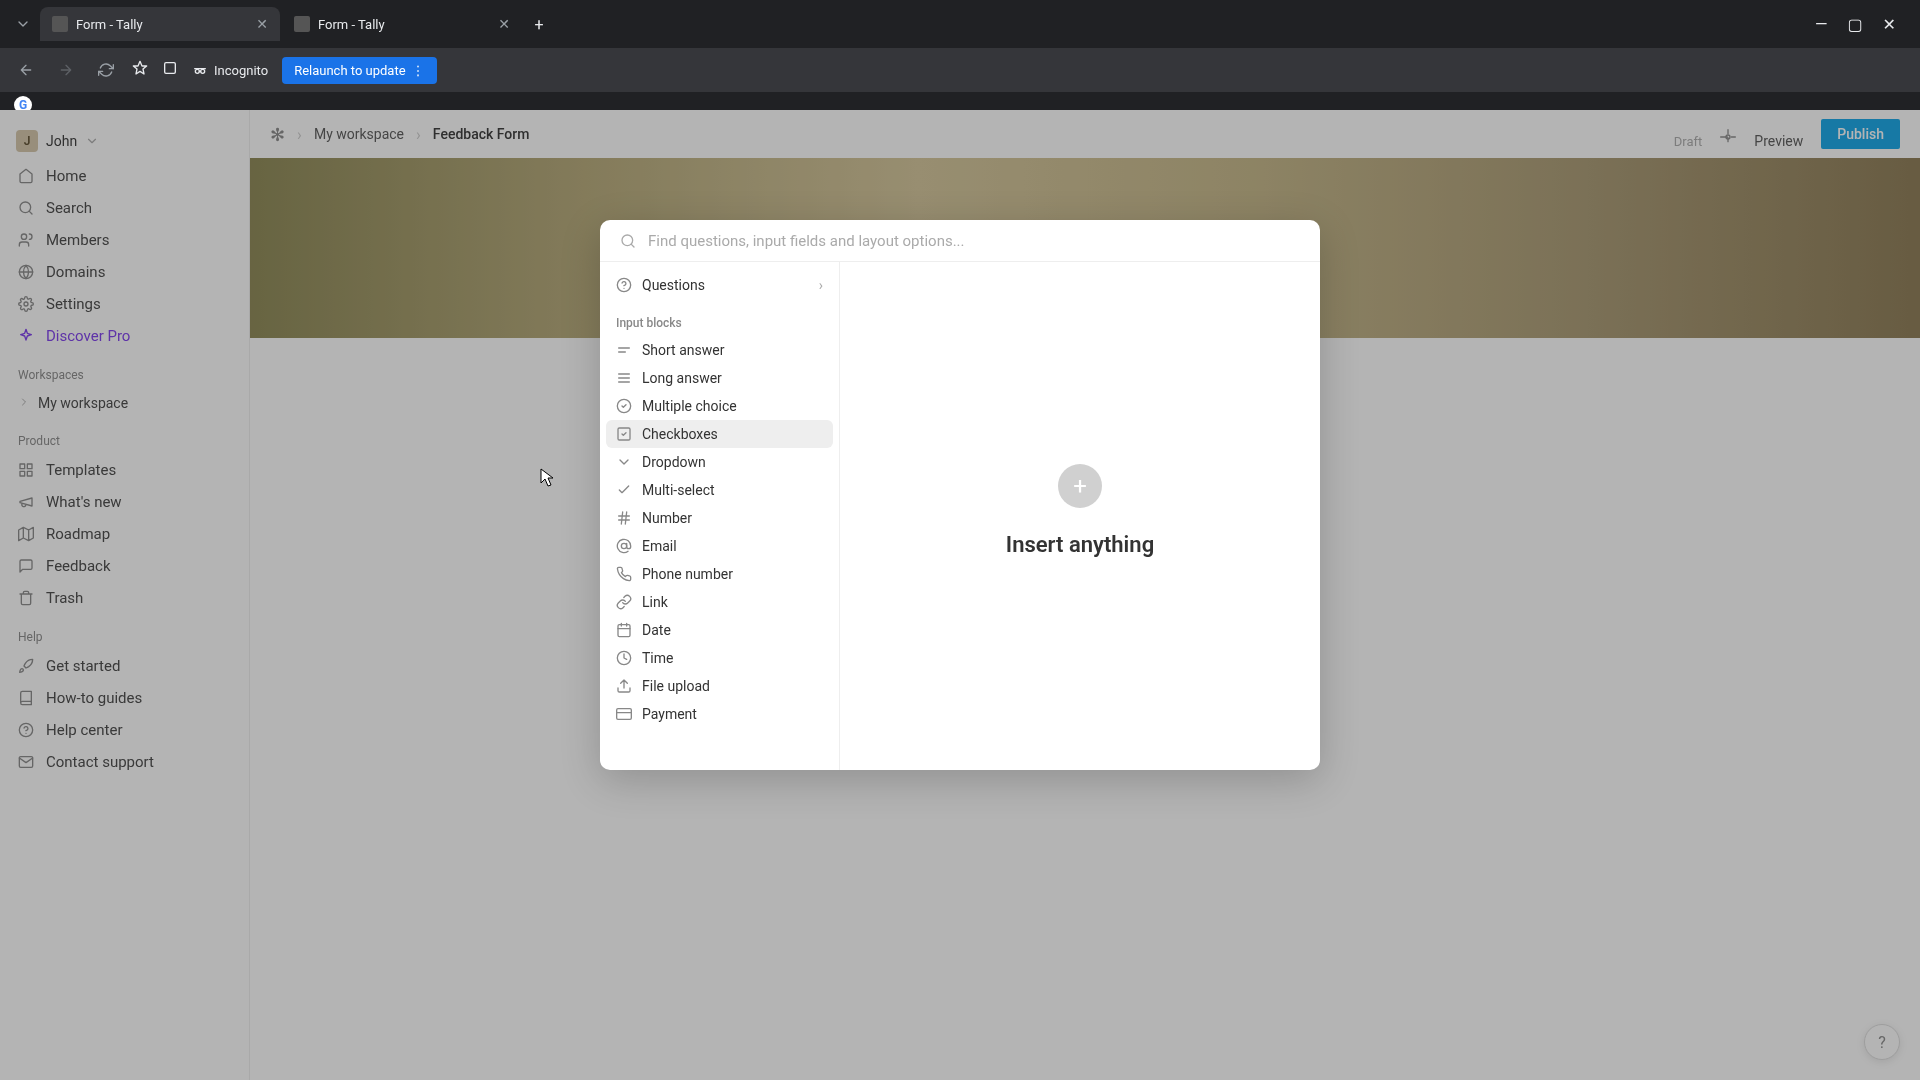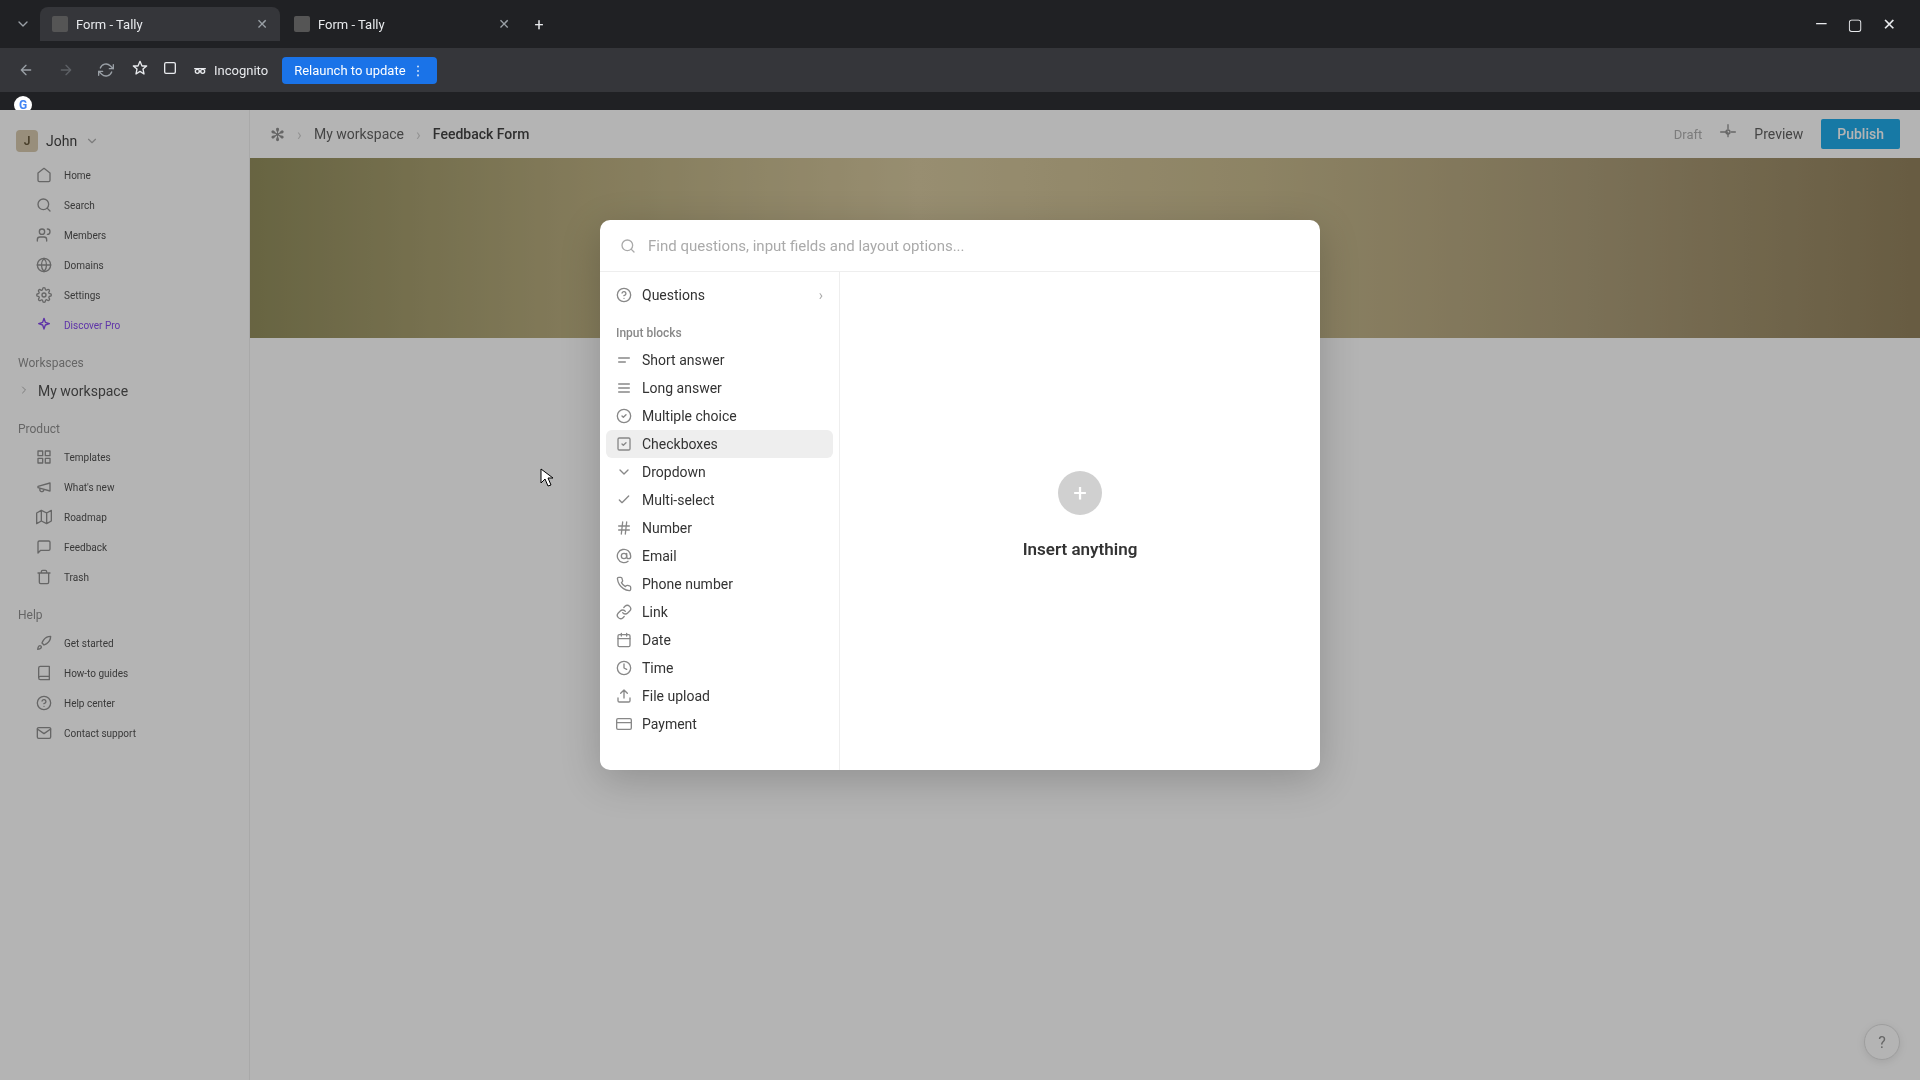--- a/index.html
+++ b/index.html
@@ -25,64 +25,64 @@
   .bookmark-bar { height: 26px; padding-left: 14px; display: flex; align-items: center; }
   .bm-icon { width: 18px; height: 18px; background: #fff; border-radius: 50%; display: flex; align-items: center; justify-content: center; font-size: 12px; font-weight: bold; color: #4285f4; }
   
   
   .app { position: absolute; top: 110px; left: 0; right: 0; bottom: 0; background: #fff; display: flex; }
   
   
   .sidebar-left { width: 250px; border-right: 1px solid #eee; padding: 12px 0; display: flex; flex-direction: column; }
   .user-row { display: flex; align-items: center; gap: 8px; padding: 8px 16px; font-size: 14px; color: #333; }
   .user-avatar { width: 22px; height: 22px; background: #d4c5a8; border-radius: 4px; display: flex; align-items: center; justify-content: center; font-size: 12px; font-weight: 600; color: #5a4a2a; }
-  .nav-item { display: flex; align-items: center; gap: 12px; padding: 7px 18px; font-size: 10px; color: #444; cursor: pointer; margin-left: 18px; }
+  .nav-item { display: flex; align-items: center; gap: 12px; padding: 7px 18px; font-size: 15px; color: #444; cursor: pointer; }
   .nav-item.pro { color: #7c3aed; }
   .nav-icon { width: 16px; height: 16px; display: flex; align-items: center; justify-content: center; color: #888; flex-shrink: 0; }
   .nav-item.pro .nav-icon { color: #7c3aed; }
   .section-header { font-size: 12px; color: #888; padding: 16px 18px 6px; }
   .workspace-item { display: flex; align-items: center; gap: 8px; padding: 7px 18px; font-size: 14px; color: #444; }
   .chev { color: #aaa; }
   
   
   .main { flex: 1; display: flex; flex-direction: column; position: relative; }
   .topbar { height: 48px; display: flex; align-items: center; padding: 0 20px; gap: 12px; }
   .crumb-logo { color: #888; font-size: 18px; }
   .crumb-sep { color: #ccc; }
   .crumb { font-size: 14px; color: #555; }
   .crumb.current { color: #333; font-weight: 500; }
-  .top-actions { margin-left: auto; display: flex; align-items: center; gap: 18px; }
+  .top-actions { margin-left: auto; display: flex; align-items: flex-end; gap: 18px; }
   .draft-label { font-size: 13px; color: #aaa; }
   .gear { color: #888; }
   .preview-link { font-size: 14px; color: #555; }
   .publish-btn { background: #0ea5e9; color: #fff; padding: 7px 16px; border-radius: 2px; font-size: 14px; font-weight: 500; }
   .cover { height: 180px; background: linear-gradient(90deg, #8a8550 0%, #b5a876 20%, #d4c598 40%, #c4b585 60%, #a89870 80%, #8a7850 100%); position: relative; overflow: hidden; }
   
   
   .dim-overlay { position: absolute; inset: 0; background: rgba(40,40,40,0.35); pointer-events: none; }
   
   
   .modal { position: absolute; top: 220px; left: 50%; transform: translateX(-50%); width: 720px; height: 550px; background: #fff; border-radius: 10px; box-shadow: 0 10px 40px rgba(0,0,0,0.2); display: flex; flex-direction: column; overflow: hidden; z-index: 10; }
-  .modal-search { height: 52px; display: flex; align-items: center; padding: 0 20px; gap: 12px; border-bottom: 1px solid #eee; }
+  .modal-search { height: 42px; display: flex; align-items: center; padding: 0 20px; gap: 12px; border-bottom: 1px solid #eee; }
   .modal-search input { border: none; outline: none; font-size: 15px; flex: 1; color: #333; }
   .modal-search input::placeholder { color: #aaa; }
   .modal-body { flex: 1; display: flex; overflow: hidden; }
   .modal-left { width: 240px; border-right: 1px solid #eee; overflow-y: scroll; padding: 6px; }
   .modal-left::-webkit-scrollbar { width: 12px; }
   .modal-left::-webkit-scrollbar-track { background: #f5f5f5; }
   .modal-left::-webkit-scrollbar-thumb { background: #ccc; border-radius: 6px; }
   .category-row { display: flex; align-items: center; gap: 10px; padding: 9px 10px; font-size: 14px; color: #333; border-radius: 6px; cursor: pointer; }
   .category-row .arrow { margin-left: auto; color: #aaa; }
   .section-label { font-size: 12px; color: #888; padding: 14px 10px 6px; font-weight: 500; }
   .block-row { display: flex; align-items: flex-end; gap: 10px; padding: 6px 10px; font-size: 14px; color: #333; border-radius: 6px; cursor: pointer; }
   .block-row.hover { background: #eee; }
   .block-icon { width: 16px; height: 16px; display: flex; align-items: center; justify-content: center; color: #888; flex-shrink: 0; }
   .modal-right { flex: 1; display: flex; flex-direction: column; align-items: center; justify-content: center; padding: 40px; }
   .plus-circle { width: 44px; height: 44px; border-radius: 50%; background: #d0d0d0; display: flex; align-items: center; justify-content: center; color: #fff; font-size: 24px; margin-bottom: 24px; }
-  .insert-title { font-size: 17px; font-weight: 600; color: #333; margin-bottom: 12px; }
+  .insert-title { font-size: 22px; font-weight: 600; color: #333; margin-bottom: 12px; }
   .insert-desc { font-size: 14px; color: #888; text-align: center; line-height: 1.6; max-width: 300px; }
   .key { display: inline-block; border: 1px solid #ccc; border-radius: 4px; padding: 1px 6px; background: #f5f5f5; color: #555; font-size: 12px; margin: 0 2px; }
   
   
   .help-bubble { position: absolute; bottom: 20px; right: 20px; width: 36px; height: 36px; border-radius: 50%; background: #fff; border: 1px solid #ddd; display: flex; align-items: center; justify-content: center; color: #888; font-size: 16px; box-shadow: 0 2px 8px rgba(0,0,0,0.1); }
   
   svg { width: 16px; height: 16px; }
   .stroke { fill: none; stroke: currentColor; stroke-width: 2; stroke-linecap: round; stroke-linejoin: round; }
   
   

